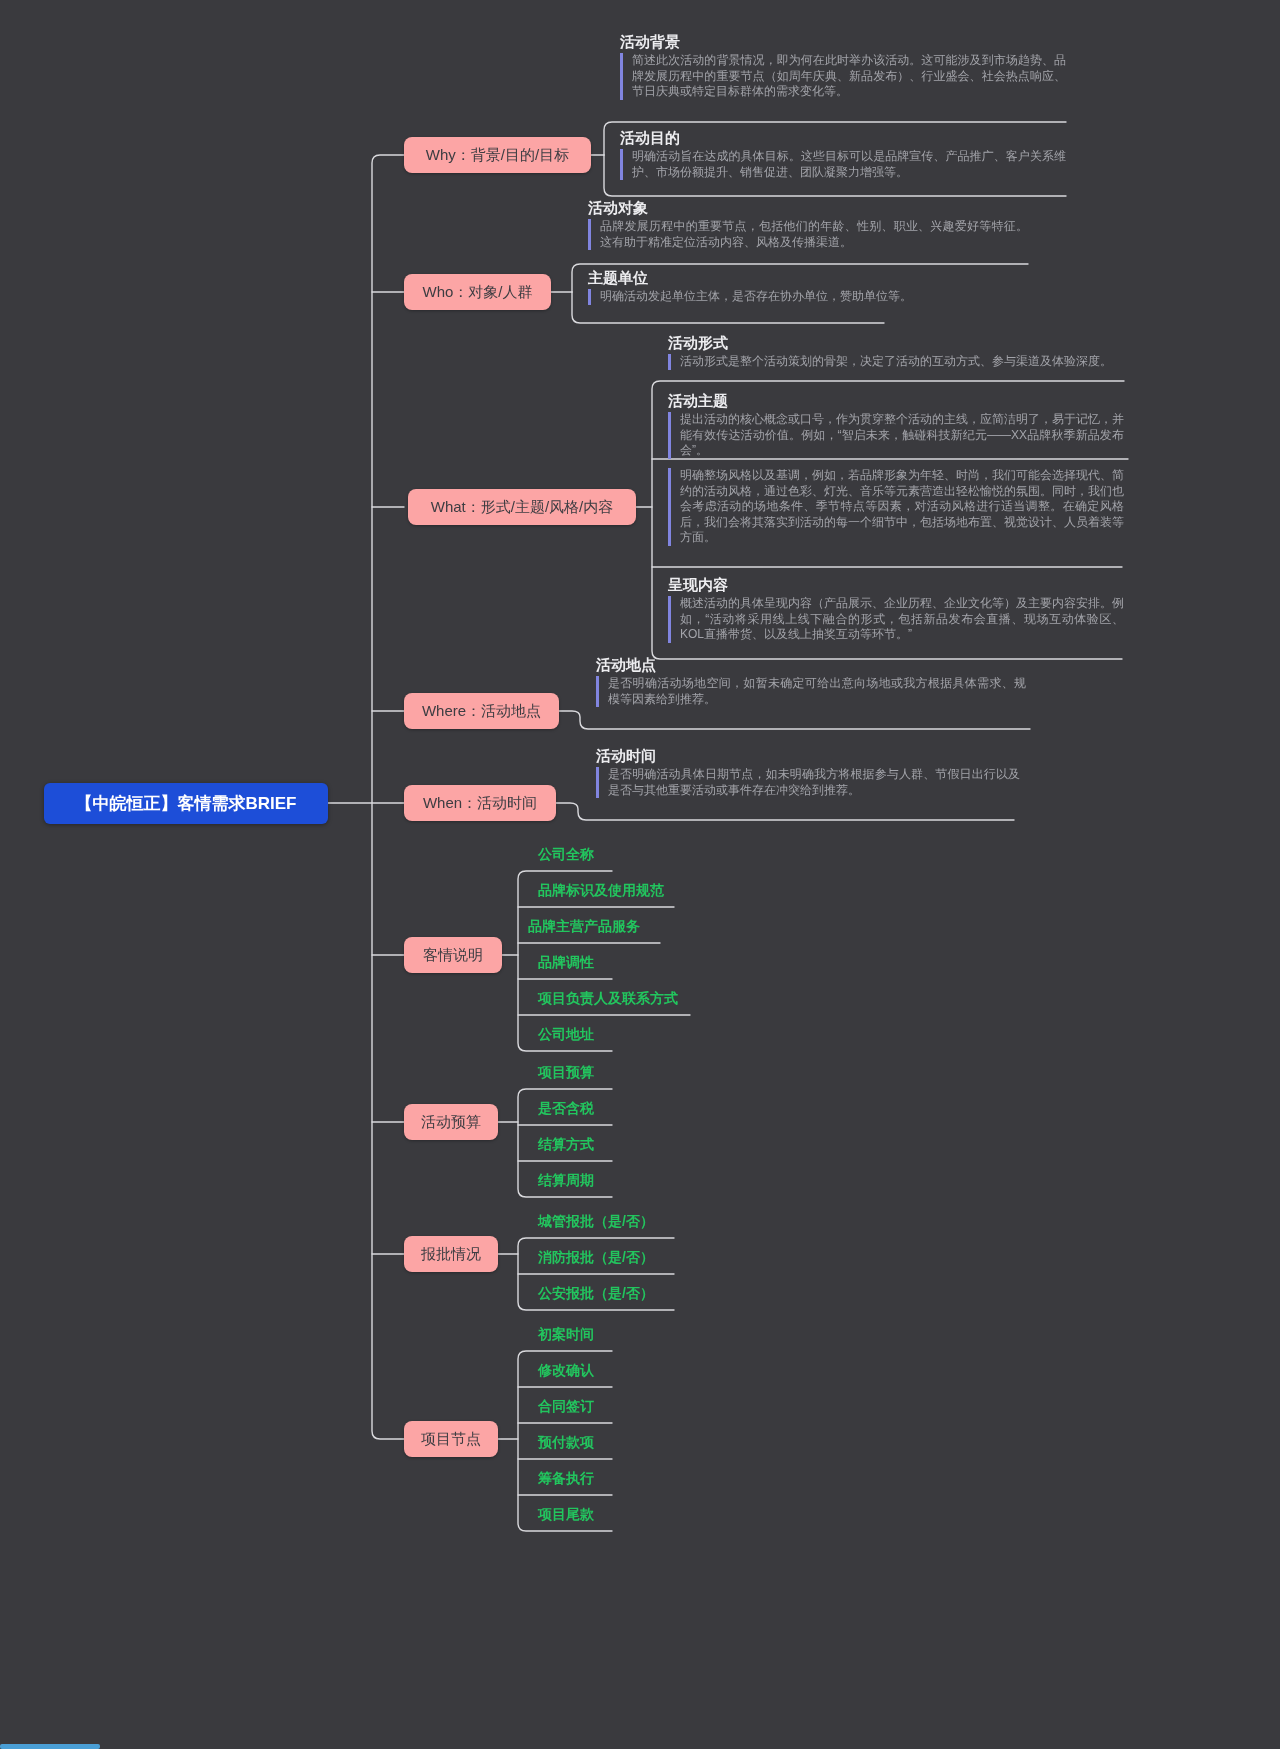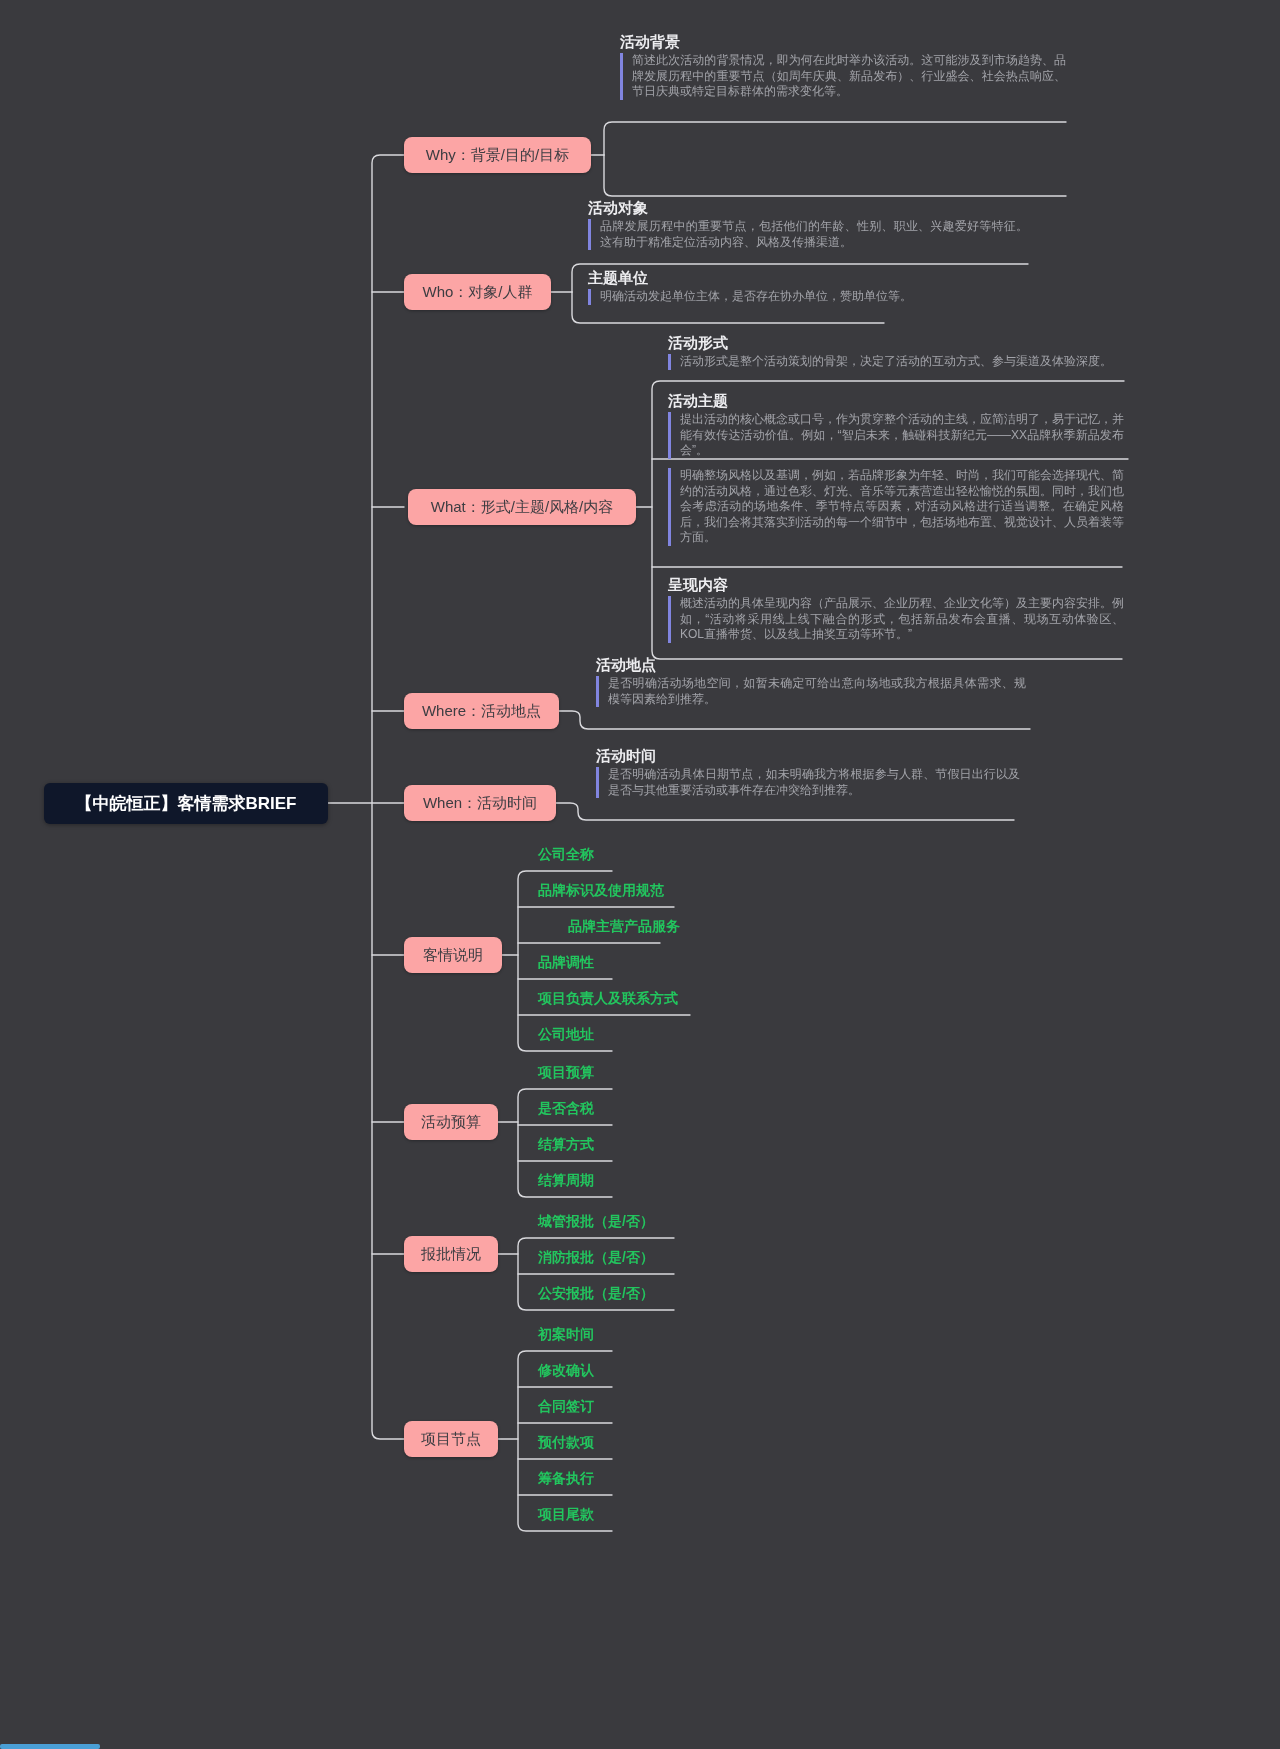--- a/index.html
+++ b/index.html
@@ -11,21 +11,21 @@
     position:relative;
     width:1280px;height:1749px;
     background:#3a3a3e;
     overflow:hidden;
   }
   .connectors{position:absolute;left:0;top:0;z-index:1;}
   .connectors path{fill:none;stroke:#d9d9dd;stroke-width:1.4;stroke-linecap:round;}
   .root-node{
     position:absolute;z-index:3;
     left:44px;top:783px;width:284px;height:41px;
-    background:#0f172a;border-radius:6px;
+    background:#1d4ed8;border-radius:6px;
     color:#ffffff;font-size:17px;font-weight:700;
     display:flex;align-items:center;justify-content:center;
     box-shadow:0 1px 4px rgba(0,0,0,.35);
     white-space:nowrap;cursor:pointer;
   }
   .branch-box{
     position:absolute;z-index:3;height:36px;
     background:#fca5a5;border-radius:8px;
     color:#3d3d42;font-size:15px;font-weight:500;
     display:flex;align-items:center;justify-content:center;
@@ -121,20 +121,24 @@
   <div class="branch-box" style="left:404px;top:785px;width:152px">When：活动时间</div>
   <div class="branch-box" style="left:404px;top:937px;width:98px">客情说明</div>
   <div class="branch-box" style="left:404px;top:1104px;width:94px">活动预算</div>
   <div class="branch-box" style="left:404px;top:1236px;width:94px">报批情况</div>
   <div class="branch-box" style="left:404px;top:1421px;width:94px">项目节点</div>
 
   <div class="topic" style="left:620px;top:32px;width:446px">
     <div class="topic-title">活动背景</div>
     <div class="topic-desc">简述此次活动的背景情况，即为何在此时举办该活动。这可能涉及到市场趋势、品牌发展历程中的重要节点（如周年庆典、新品发布）、行业盛会、社会热点响应、节日庆典或特定目标群体的需求变化等。</div>
   </div>
+  <div class="topic" style="left:620px;top:128px;width:446px">
+    <div class="topic-title">活动目的</div>
+    <div class="topic-desc">明确活动旨在达成的具体目标。这些目标可以是品牌宣传、产品推广、客户关系维护、市场份额提升、销售促进、团队凝聚力增强等。</div>
+  </div>
 
   <div class="topic" style="left:588px;top:198px;width:440px">
     <div class="topic-title">活动对象</div>
     <div class="topic-desc">品牌发展历程中的重要节点，包括他们的年龄、性别、职业、兴趣爱好等特征。这有助于精准定位活动内容、风格及传播渠道。</div>
   </div>
   <div class="topic" style="left:588px;top:268px;width:440px">
     <div class="topic-title">主题单位</div>
     <div class="topic-desc">明确活动发起单位主体，是否存在协办单位，赞助单位等。</div>
   </div>
 
@@ -159,21 +163,21 @@
     <div class="topic-desc">概述活动的具体呈现内容（产品展示、企业历程、企业文化等）及主要内容安排。例如，“活动将采用线上线下融合的形式，包括新品发布会直播、现场互动体验区、KOL直播带货、以及线上抽奖互动等环节。”</div>
   </div>
 
   <div class="topic" style="left:596px;top:746px;width:424px">
     <div class="topic-title">活动时间</div>
     <div class="topic-desc">是否明确活动具体日期节点，如未明确我方将根据参与人群、节假日出行以及是否与其他重要活动或事件存在冲突给到推荐。</div>
   </div>
 
   <div class="leaf" style="left:538px;top:845px">公司全称</div>
   <div class="leaf" style="left:538px;top:881px">品牌标识及使用规范</div>
-  <div class="leaf" style="left:568px;top:917px">品牌主营产品服务</div>
+  <div class="leaf" style="left:528px;top:917px">品牌主营产品服务</div>
   <div class="leaf" style="left:538px;top:953px">品牌调性</div>
   <div class="leaf" style="left:538px;top:989px">项目负责人及联系方式</div>
   <div class="leaf" style="left:538px;top:1025px">公司地址</div>
 
   <div class="leaf" style="left:538px;top:1063px">项目预算</div>
   <div class="leaf" style="left:538px;top:1099px">是否含税</div>
   <div class="leaf" style="left:538px;top:1135px">结算方式</div>
   <div class="leaf" style="left:538px;top:1171px">结算周期</div>
 
   <div class="leaf" style="left:538px;top:1212px">城管报批（是/否）</div>

